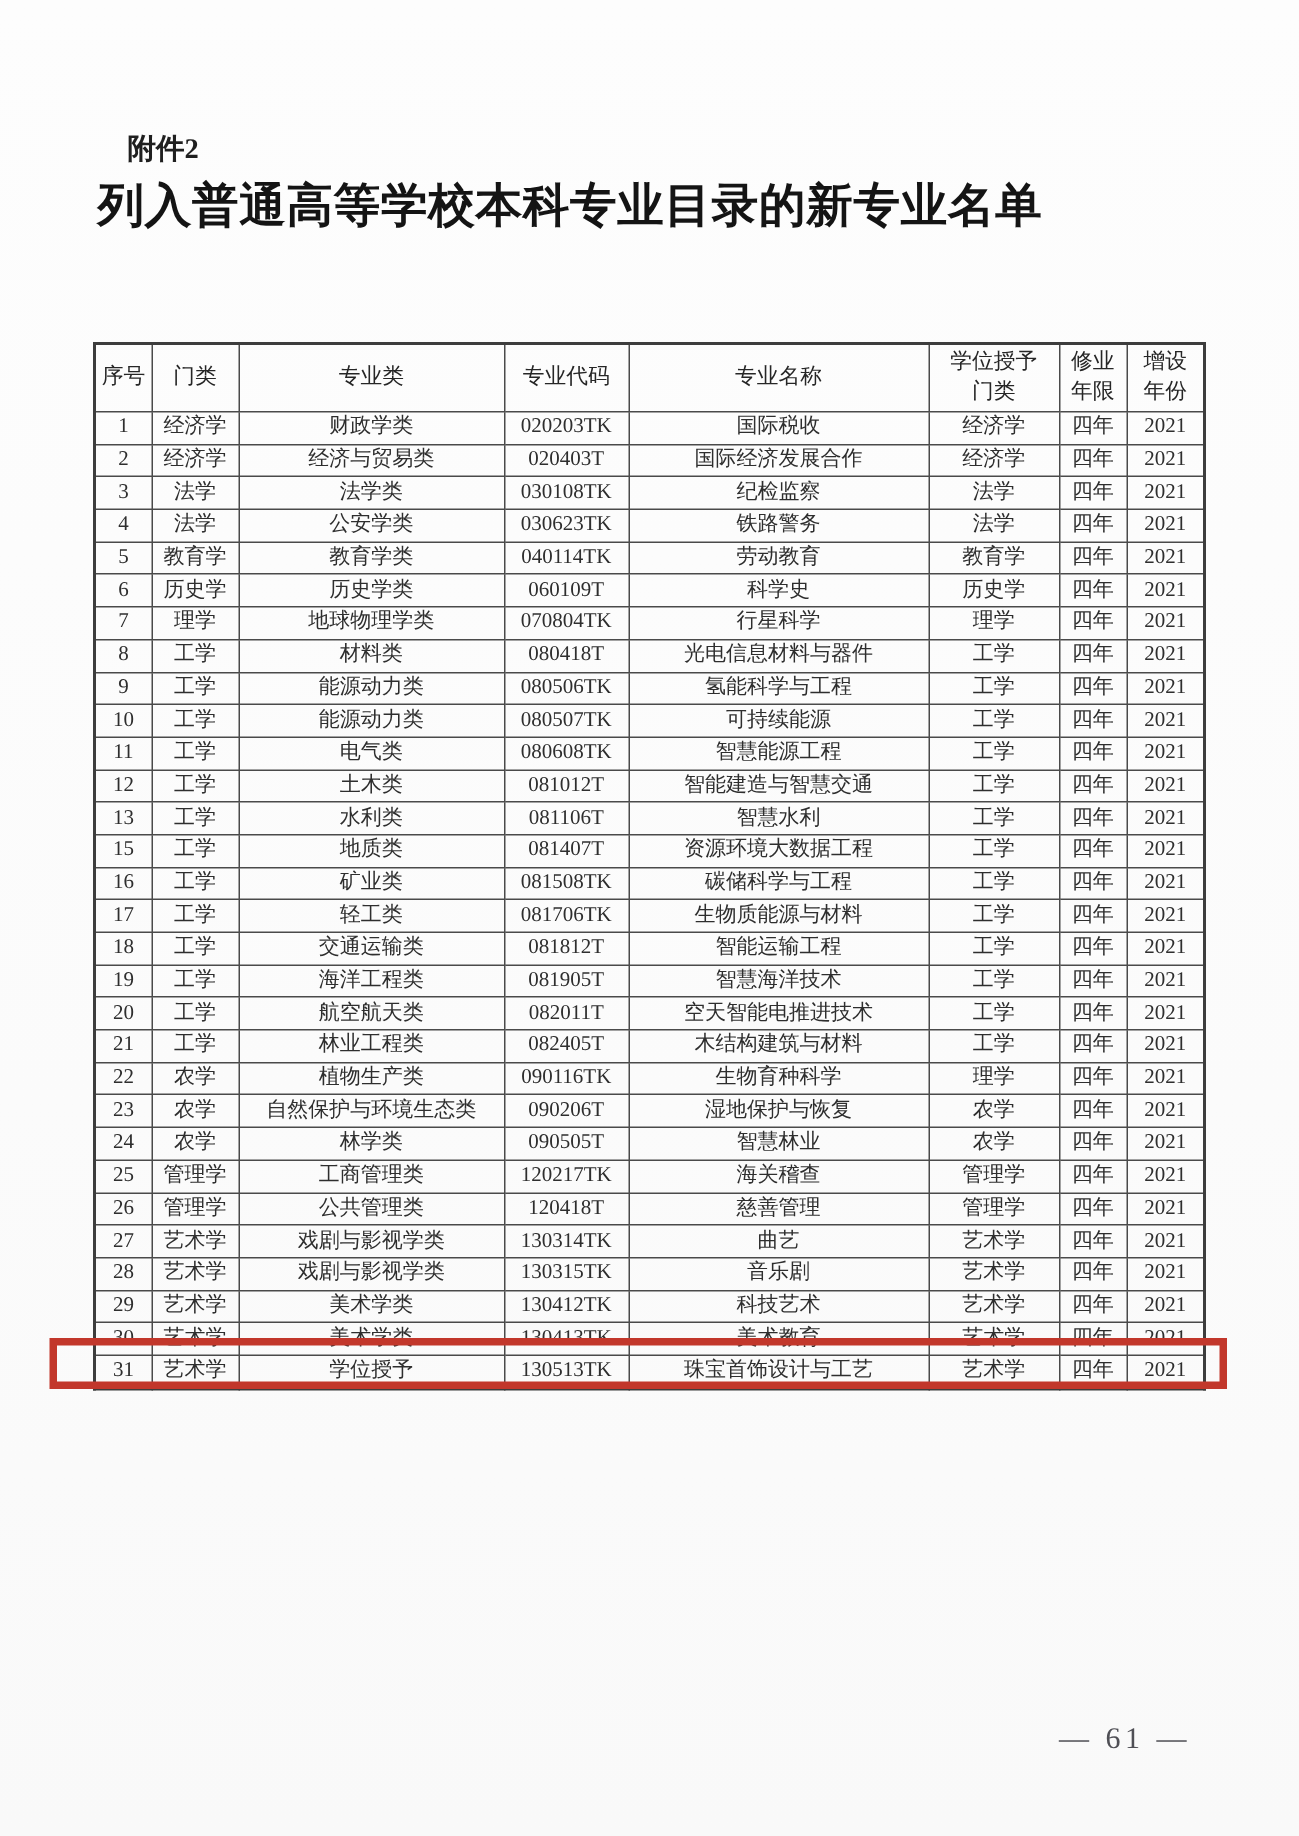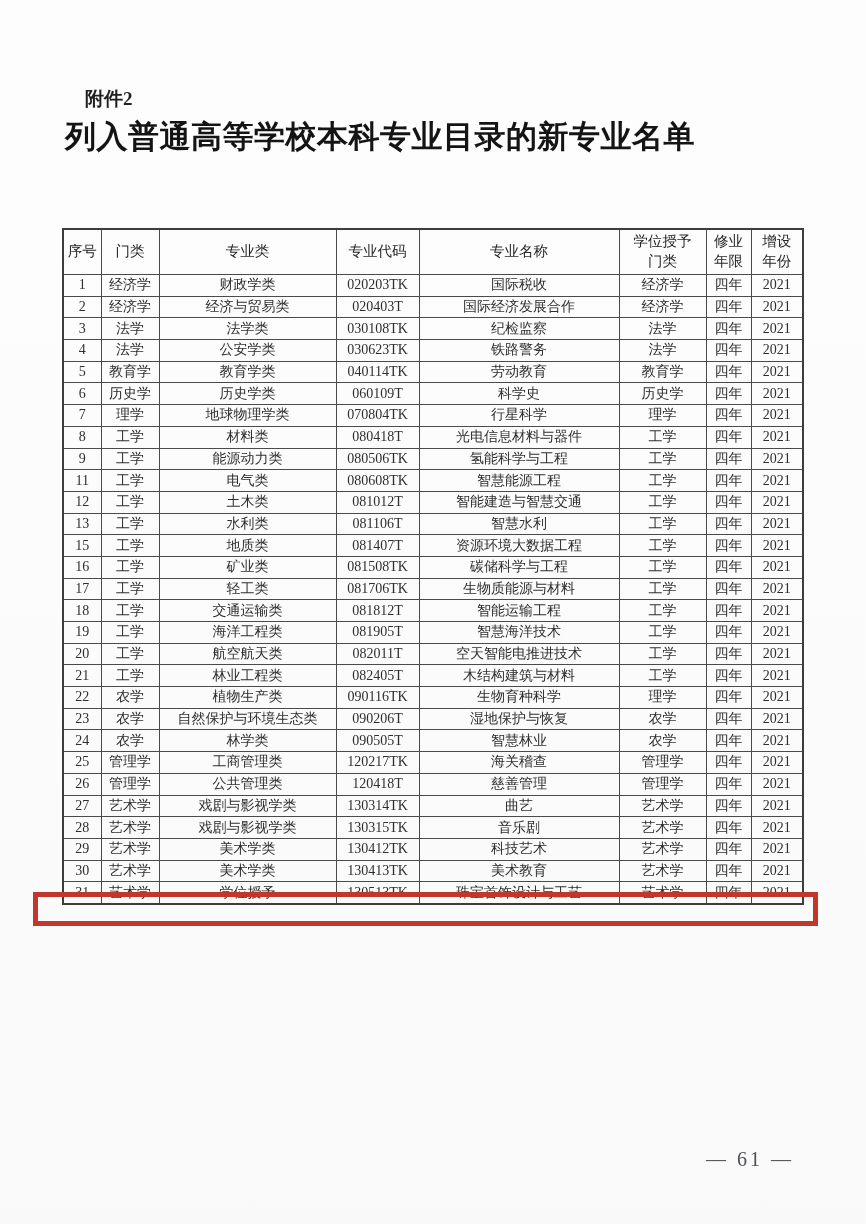--- a/index.html
+++ b/index.html
@@ -212,20 +212,30 @@
           <td>9</td>
           <td>工学</td>
           <td>能源动力类</td>
           <td>080506TK</td>
           <td>氢能科学与工程</td>
           <td>工学</td>
           <td>四年</td>
           <td>2021</td>
         </tr>
         <tr>
+          <td>10</td>
+          <td>工学</td>
+          <td>能源动力类</td>
+          <td>080507TK</td>
+          <td>可持续能源</td>
+          <td>工学</td>
+          <td>四年</td>
+          <td>2021</td>
+        </tr>
+        <tr>
           <td>11</td>
           <td>工学</td>
           <td>电气类</td>
           <td>080608TK</td>
           <td>智慧能源工程</td>
           <td>工学</td>
           <td>四年</td>
           <td>2021</td>
         </tr>
         <tr>

